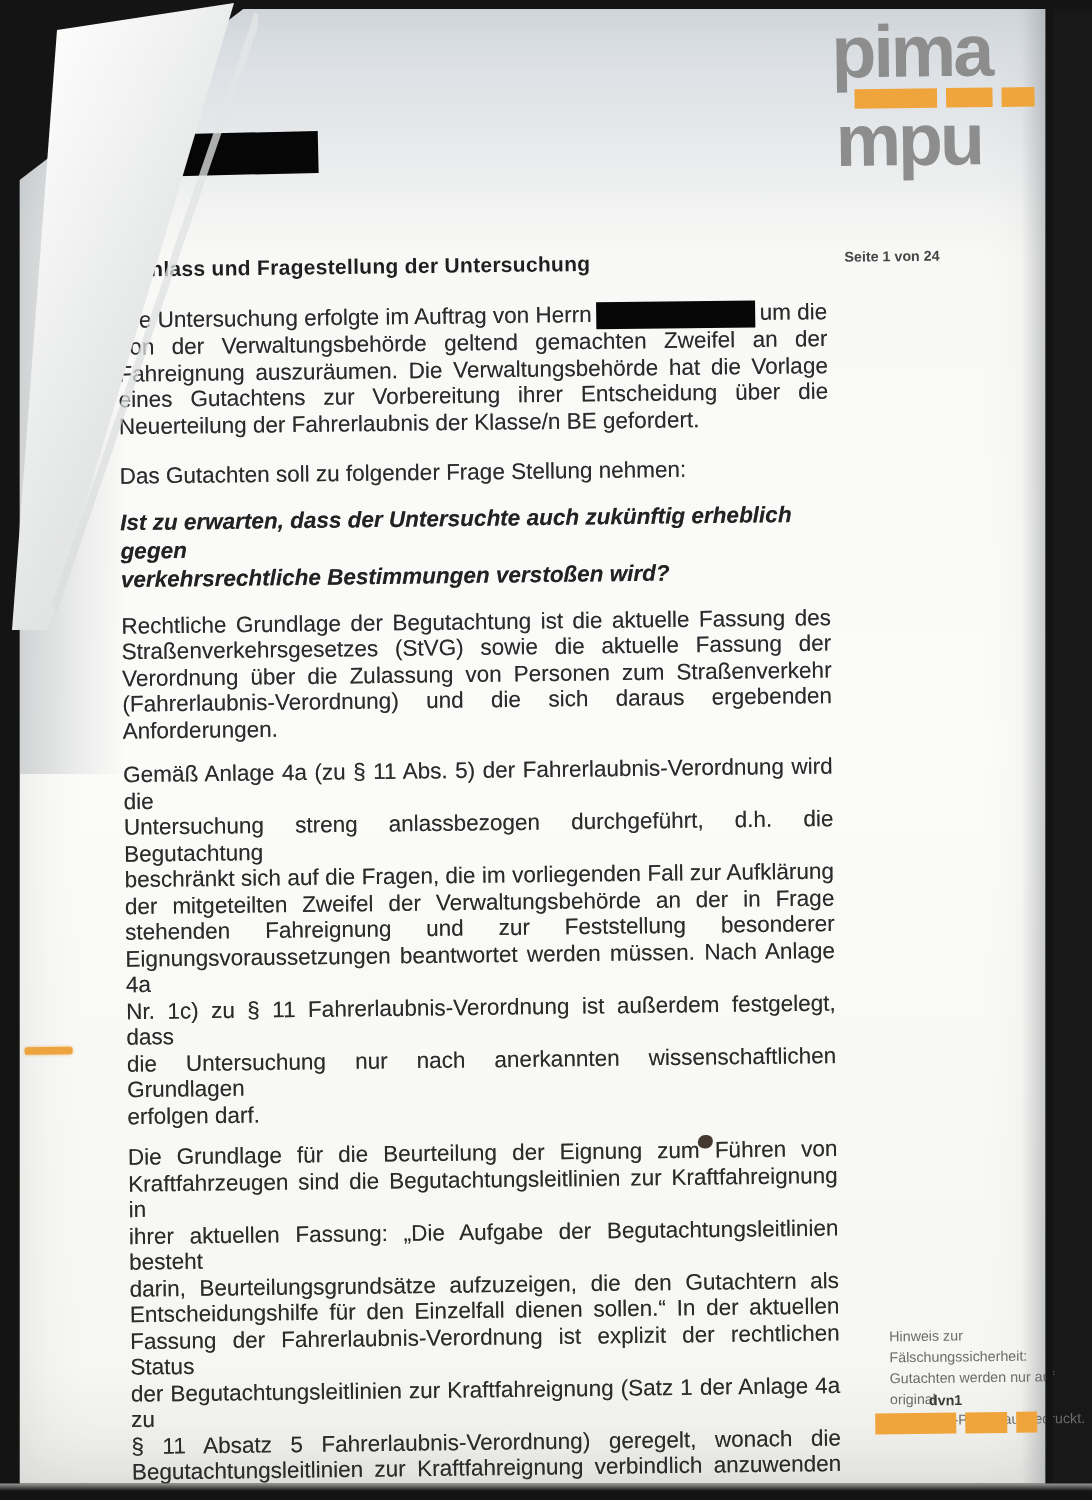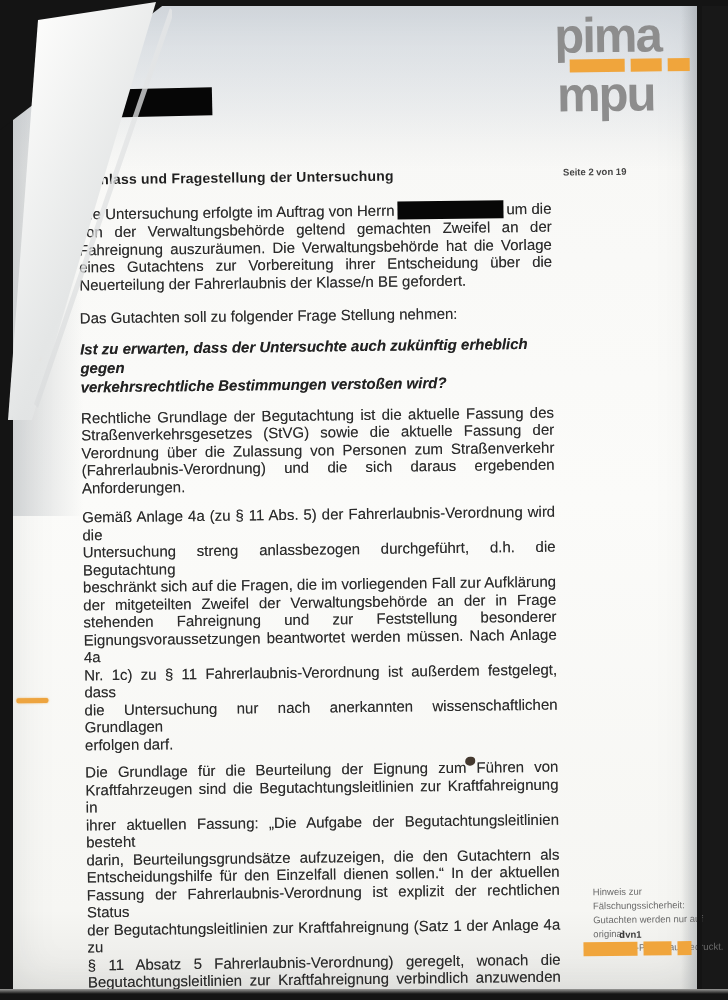--- a/index.html
+++ b/index.html
@@ -97,21 +97,21 @@
     <div class="logo">
       <div class="word">pima</div>
       <div class="dashes">
         <div class="dash d1"></div>
         <div class="dash d2"></div>
         <div class="dash d3"></div>
       </div>
       <div class="word w2">mpu</div>
     </div>
 
-    <div class="pagenum">Seite 2 von 19</div>
+    <div class="pagenum">Seite 1 von 24</div>
 
     <div class="heading">I. Anlass und Fragestellung der Untersuchung</div>
 
     <div class="bodycol">
       <div class="para">
         <div class="line1">
           <span>Die Untersuchung erfolgte im Auftrag von Herrn</span>
           <span class="redact-inline"></span>
           <span class="l1-tail">um die</span>
         </div>

